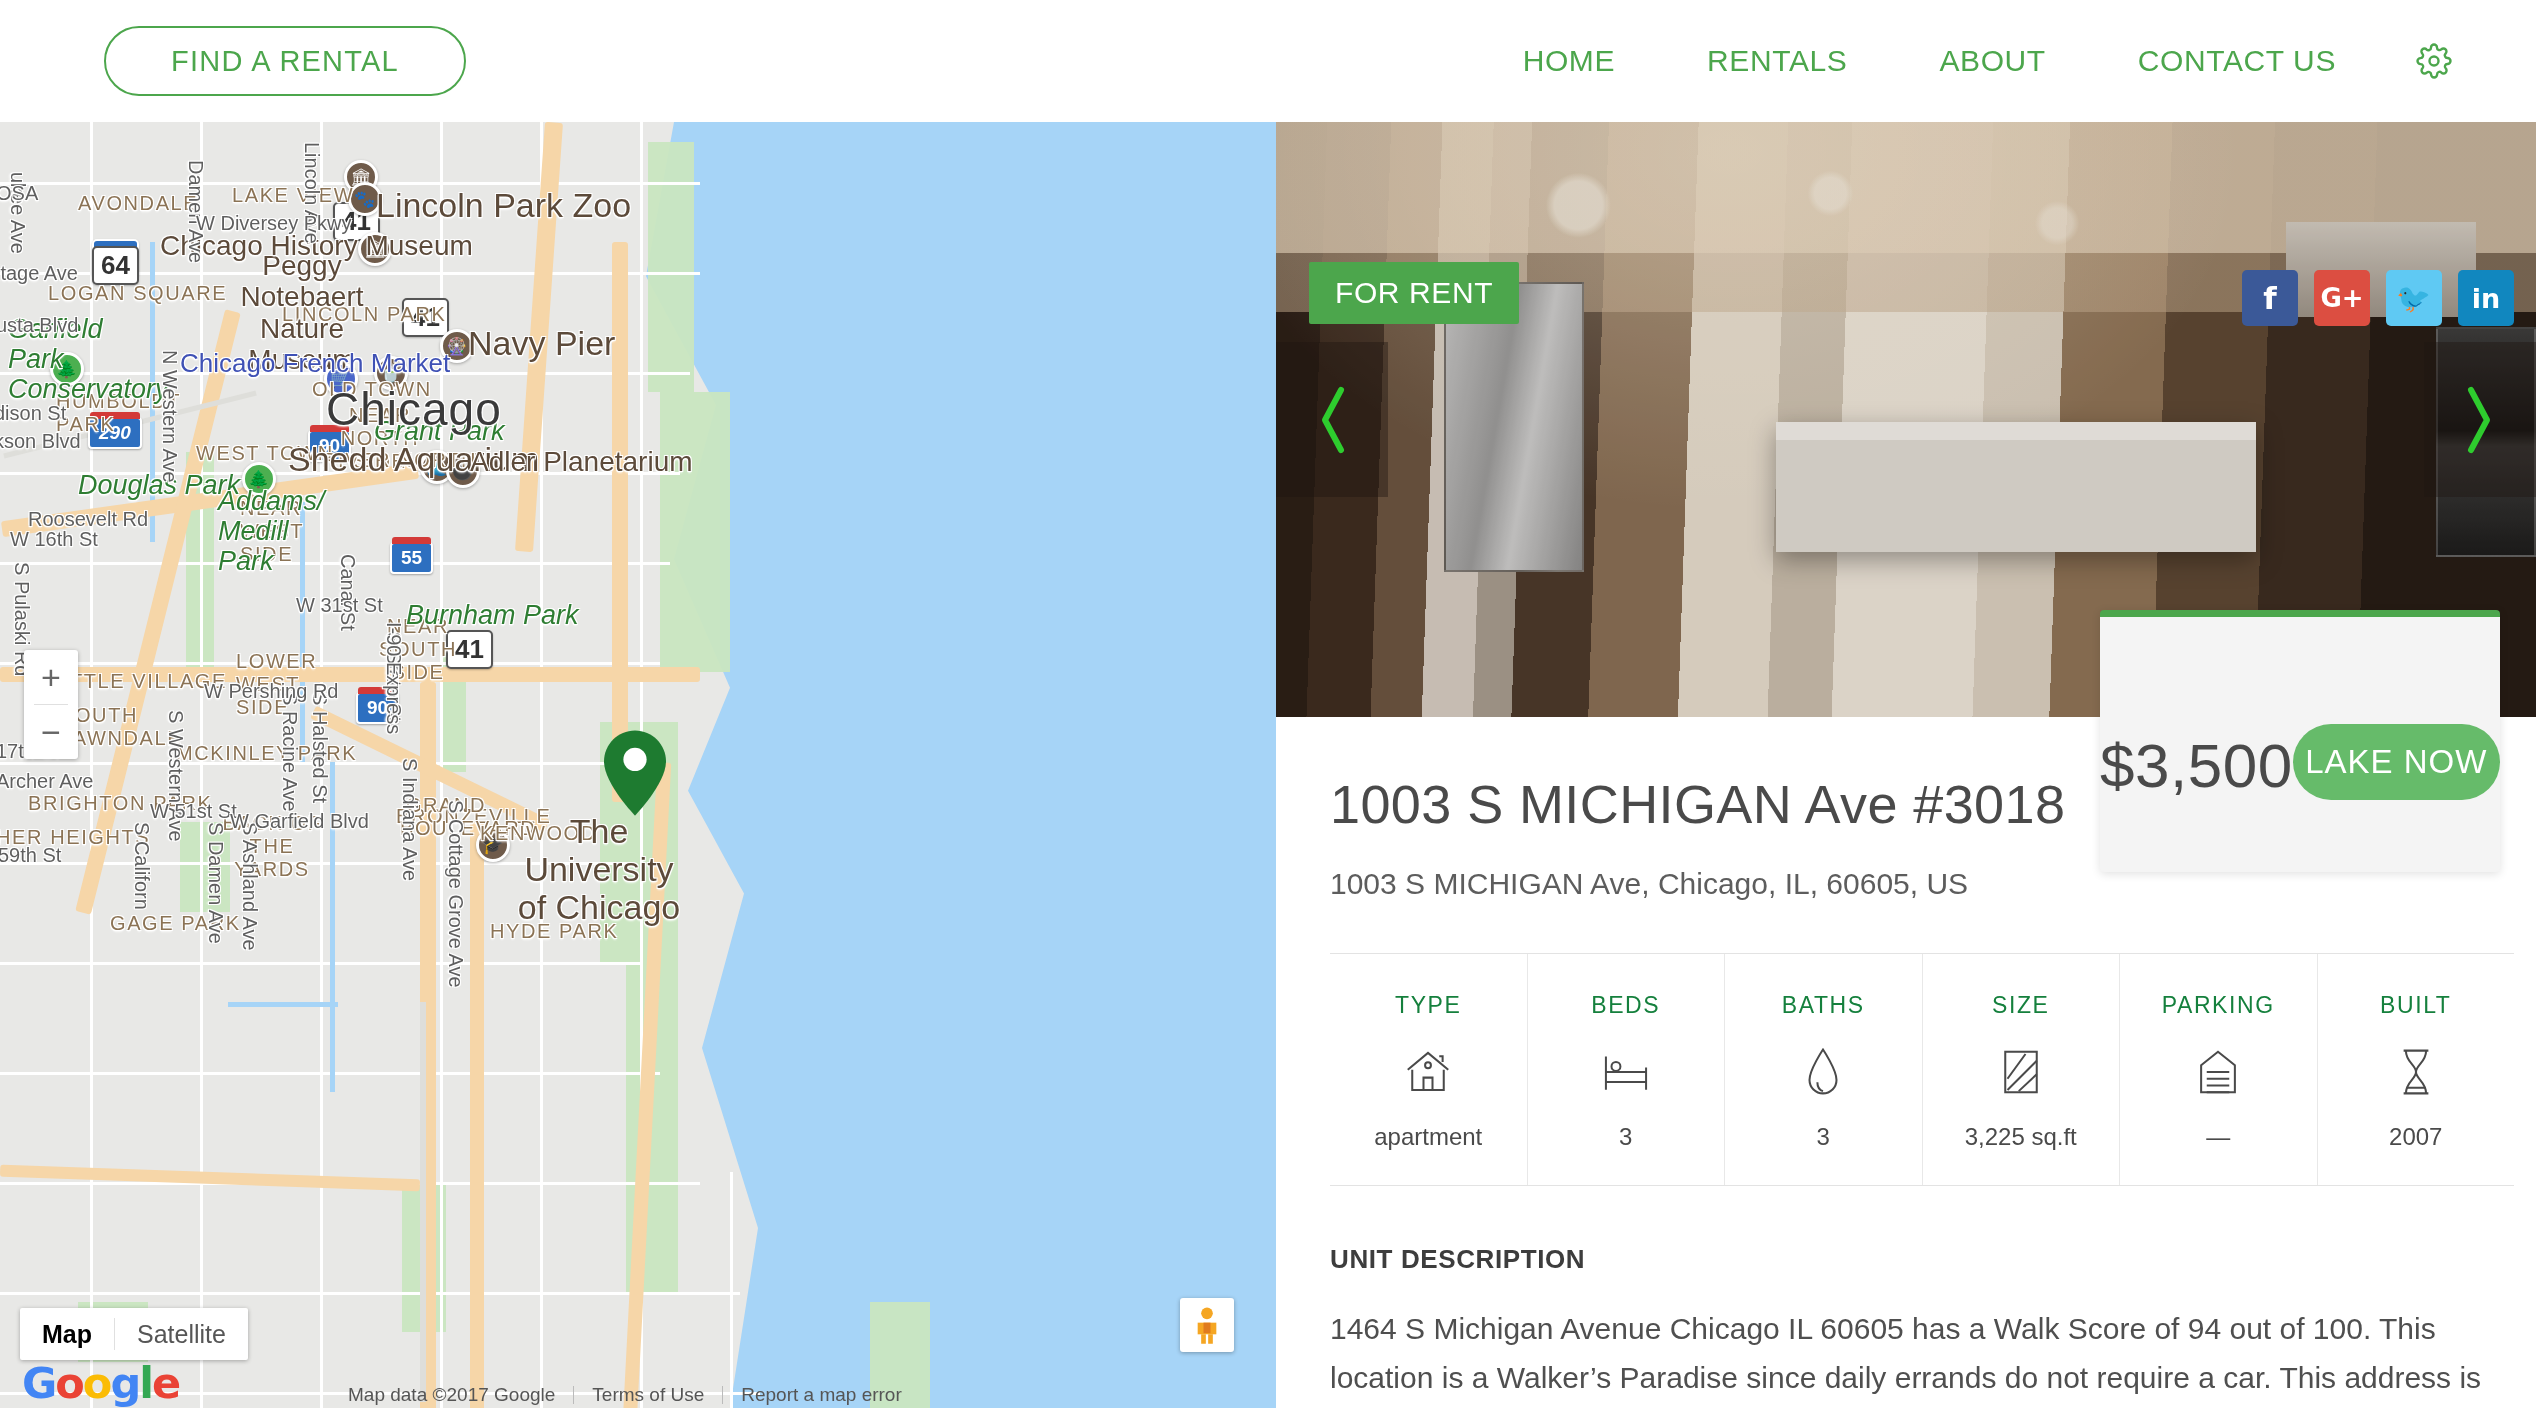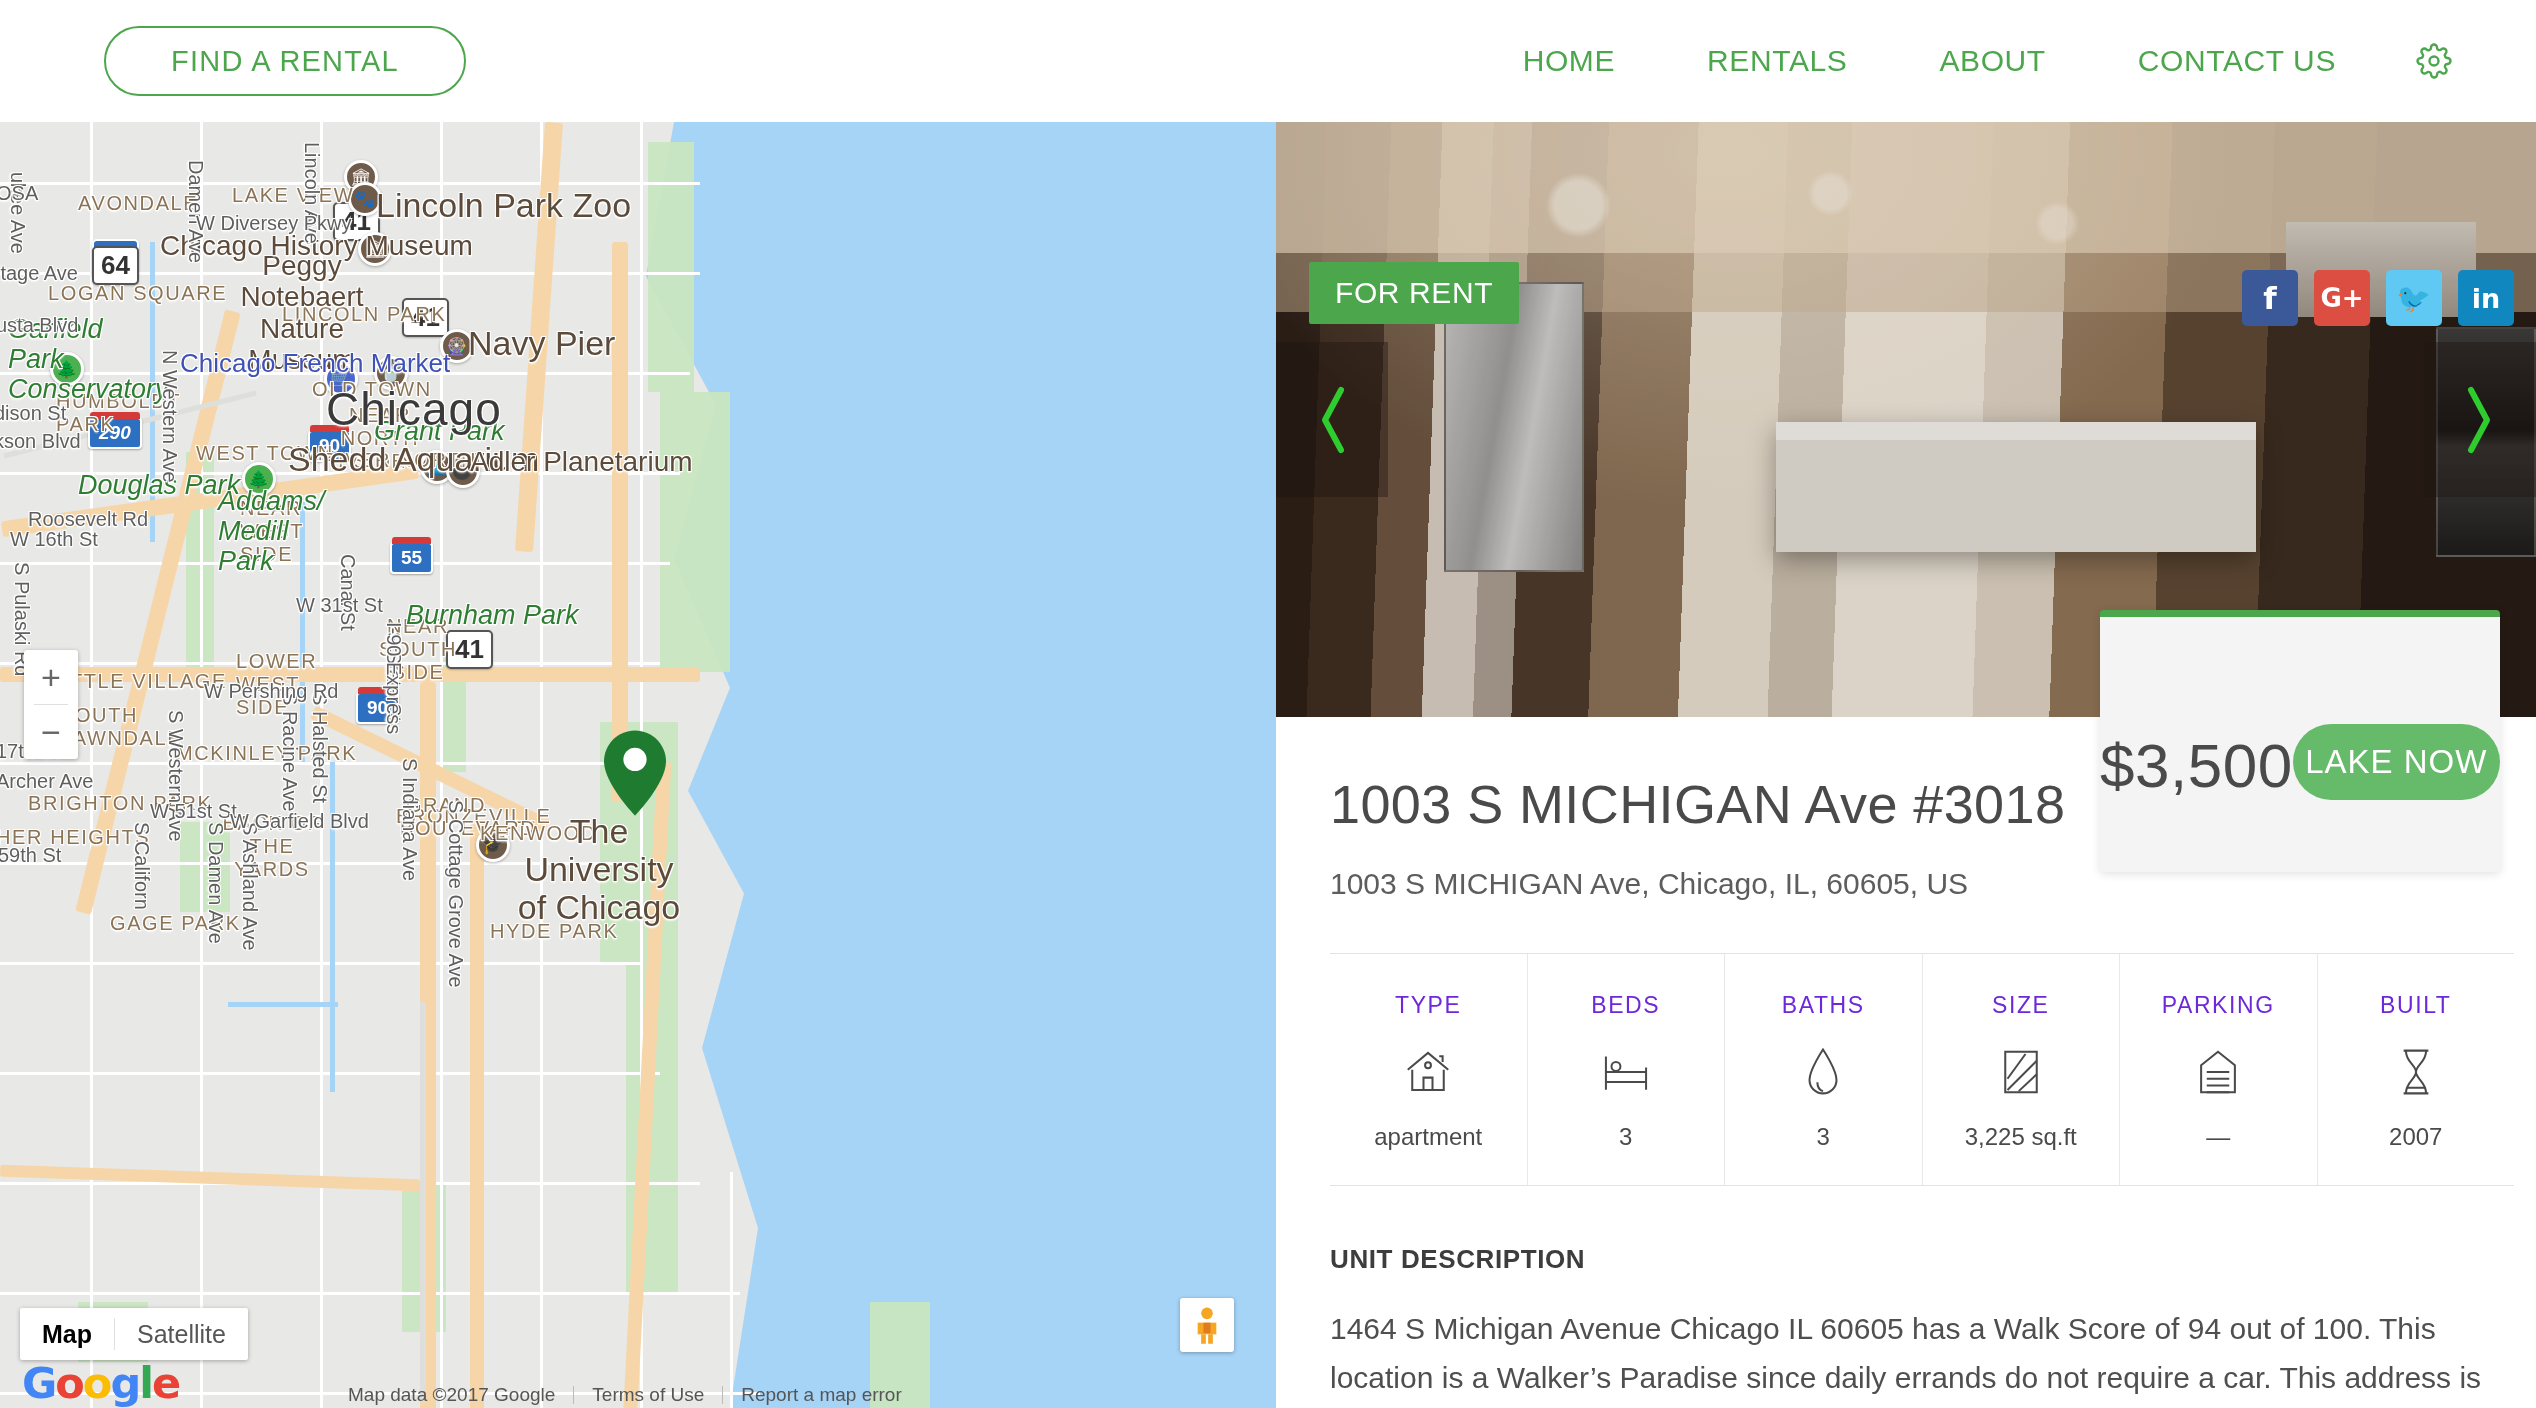--- a/index.html
+++ b/index.html
@@ -249,21 +249,21 @@
 
   .feat-row {
     margin-top: 52px; margin-left: 54px; margin-right: 22px;
     display: flex; border-top: 1px solid #e3e3e3; border-bottom: 1px solid #e3e3e3;
   }
   .feat {
     flex: 1; padding: 38px 0 34px; text-align: center;
     border-right: 1px solid #e8e8e8;
   }
   .feat:last-child { border-right: none; }
-  .feat-label { font-size: 23px; color: #6d28d9; letter-spacing: 1.6px; }
+  .feat-label { font-size: 23px; color: #15803d; letter-spacing: 1.6px; }
   .feat-icon { height: 62px; margin: 22px 0 20px; display:flex; align-items:center; justify-content:center; }
   .feat-val { font-size: 24px; color: #4a4a4a; }
 
   .desc-head {
     margin-top: 58px; margin-left: 54px;
     font-size: 26px; color: #3d3d3d; font-weight: bold; letter-spacing: .6px;
   }
   .desc-body {
     margin: 30px 54px 0 54px; font-size: 30px; color: #4f4f4f; line-height: 1.62;
   }

